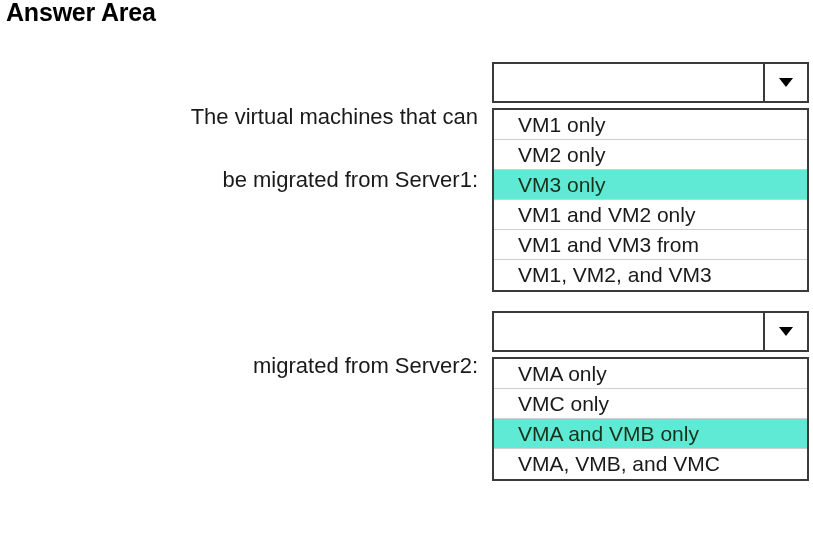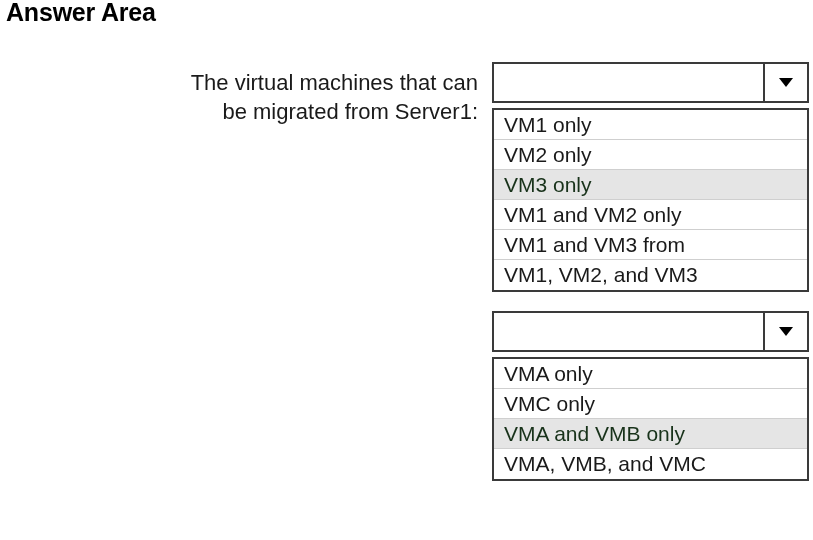--- a/index.html
+++ b/index.html
@@ -39,21 +39,21 @@
   .prompt-label {
     position: absolute;
     right: 335px;         
     top: 6px;
     width: 420px;
     text-align: right;
     font-size: 22px;
     line-height: 29px;
     color: #1a1a1a;
   }
-  .prompt-label .line { display: block; white-space: nowrap; }
+  .prompt-label .line { display: block; white-space: nowrap; margin-top: 34px; }
 
   
   .select-box {
     position: absolute;
     left: 492px;
     top: 0;
     width: 317px;
     height: 41px;
     box-sizing: border-box;
     border: 2px solid #3a3a3a;
@@ -94,31 +94,31 @@
     width: 317px;
     box-sizing: border-box;
     border: 2px solid #3a3a3a;
     background: #ffffff;
   }
   .option-row {
     height: 30px;
     box-sizing: border-box;
     display: flex;
     align-items: center;
-    padding-left: 10px;
+    padding-left: 24px;
     font-size: 21px;
     line-height: 30px;
     color: #1a1a1a;
     border-bottom: 1px solid #cfcfcf;
     white-space: nowrap;
     background: #ffffff;
   }
   .option-row:last-child { border-bottom: none; }
   .option-row.selected {
-    background: #e5e5e5;
+    background: #5eead4;
     color: #18321a;
   }
 </style>
 </head>
 <body>
 
 <div id="page-title">Answer Area</div>
 
 <div class="qblock" id="qblock-1">
 
@@ -141,20 +141,21 @@
     <div class="option-row">VM1 and VM2 only</div>
     <div class="option-row">VM1 and VM3 from</div>
     <div class="option-row">VM1, VM2, and VM3</div>
   </div>
 
 </div>
 
 <div class="qblock" id="qblock-2">
 
   <div class="prompt-label">
+    <span class="line">migrated from Server2:</span>
   </div>
 
   <div class="select-box">
     <div class="select-value" placeholder=""></div>
     <div class="select-arrow">
       <span class="tri"></span>
     </div>
   </div>
 
   <div class="option-list">

